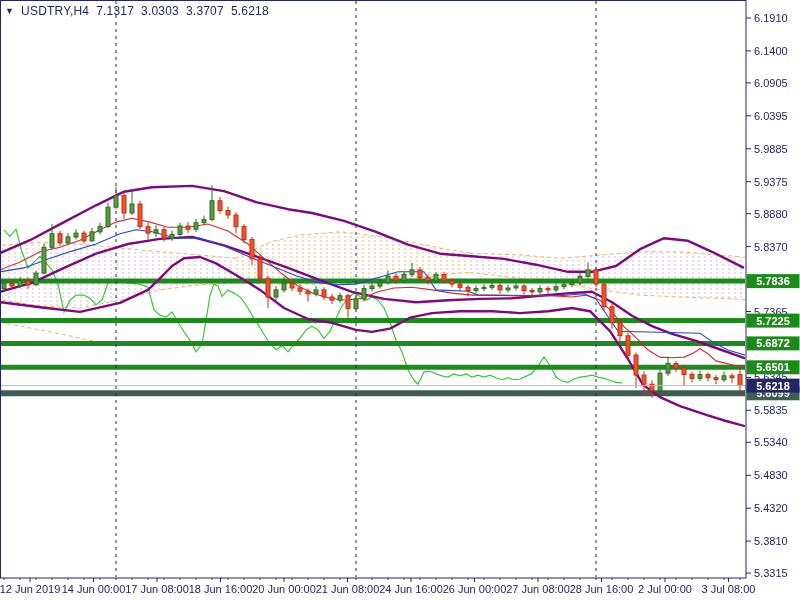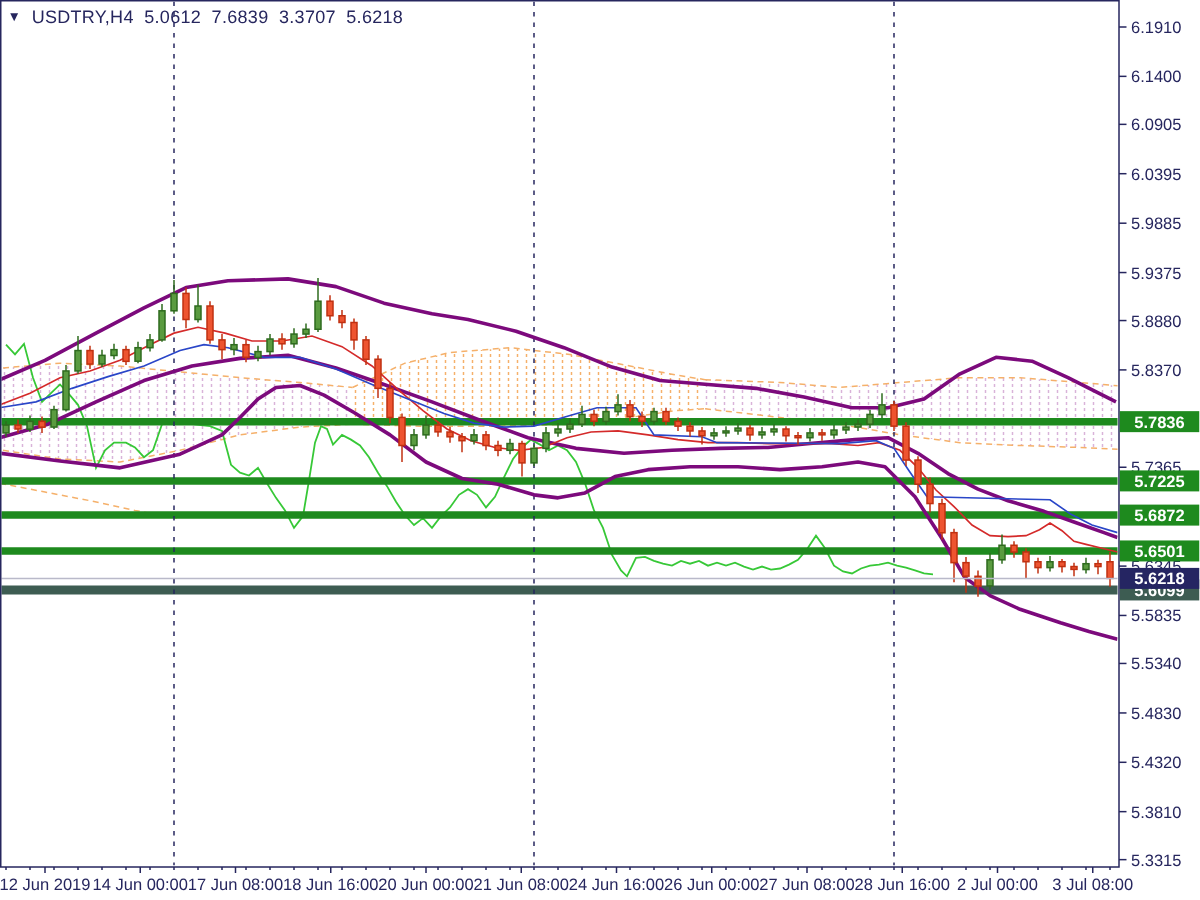--- a/index.html
+++ b/index.html
@@ -360,18 +360,18 @@
         <text x="601.5" y="593" fill="#26265e" font-size="11" text-anchor="middle">28 Jun 16:00</text>
         <line x1="665" y1="578" x2="665" y2="582" stroke="#26265e" stroke-width="1"></line>
         <text x="665" y="593" fill="#26265e" font-size="11" text-anchor="middle">2 Jul 00:00</text>
         <line x1="728.5" y1="578" x2="728.5" y2="582" stroke="#26265e" stroke-width="1"></line>
         <text x="728.5" y="593" fill="#26265e" font-size="11" text-anchor="middle">3 Jul 08:00</text>
       </g>
     </svg>
   <div id="title-bar">
     <span class="tri">▼</span>
     <span>USDTRY,H4</span>
-    <span>5.0612</span>
-    <span>7.6839</span>
+    <span>7.1317</span>
+    <span>3.0303</span>
     <span>3.3707</span>
     <span>5.6218</span>
   </div>
 </div>
 
 </body></html>

